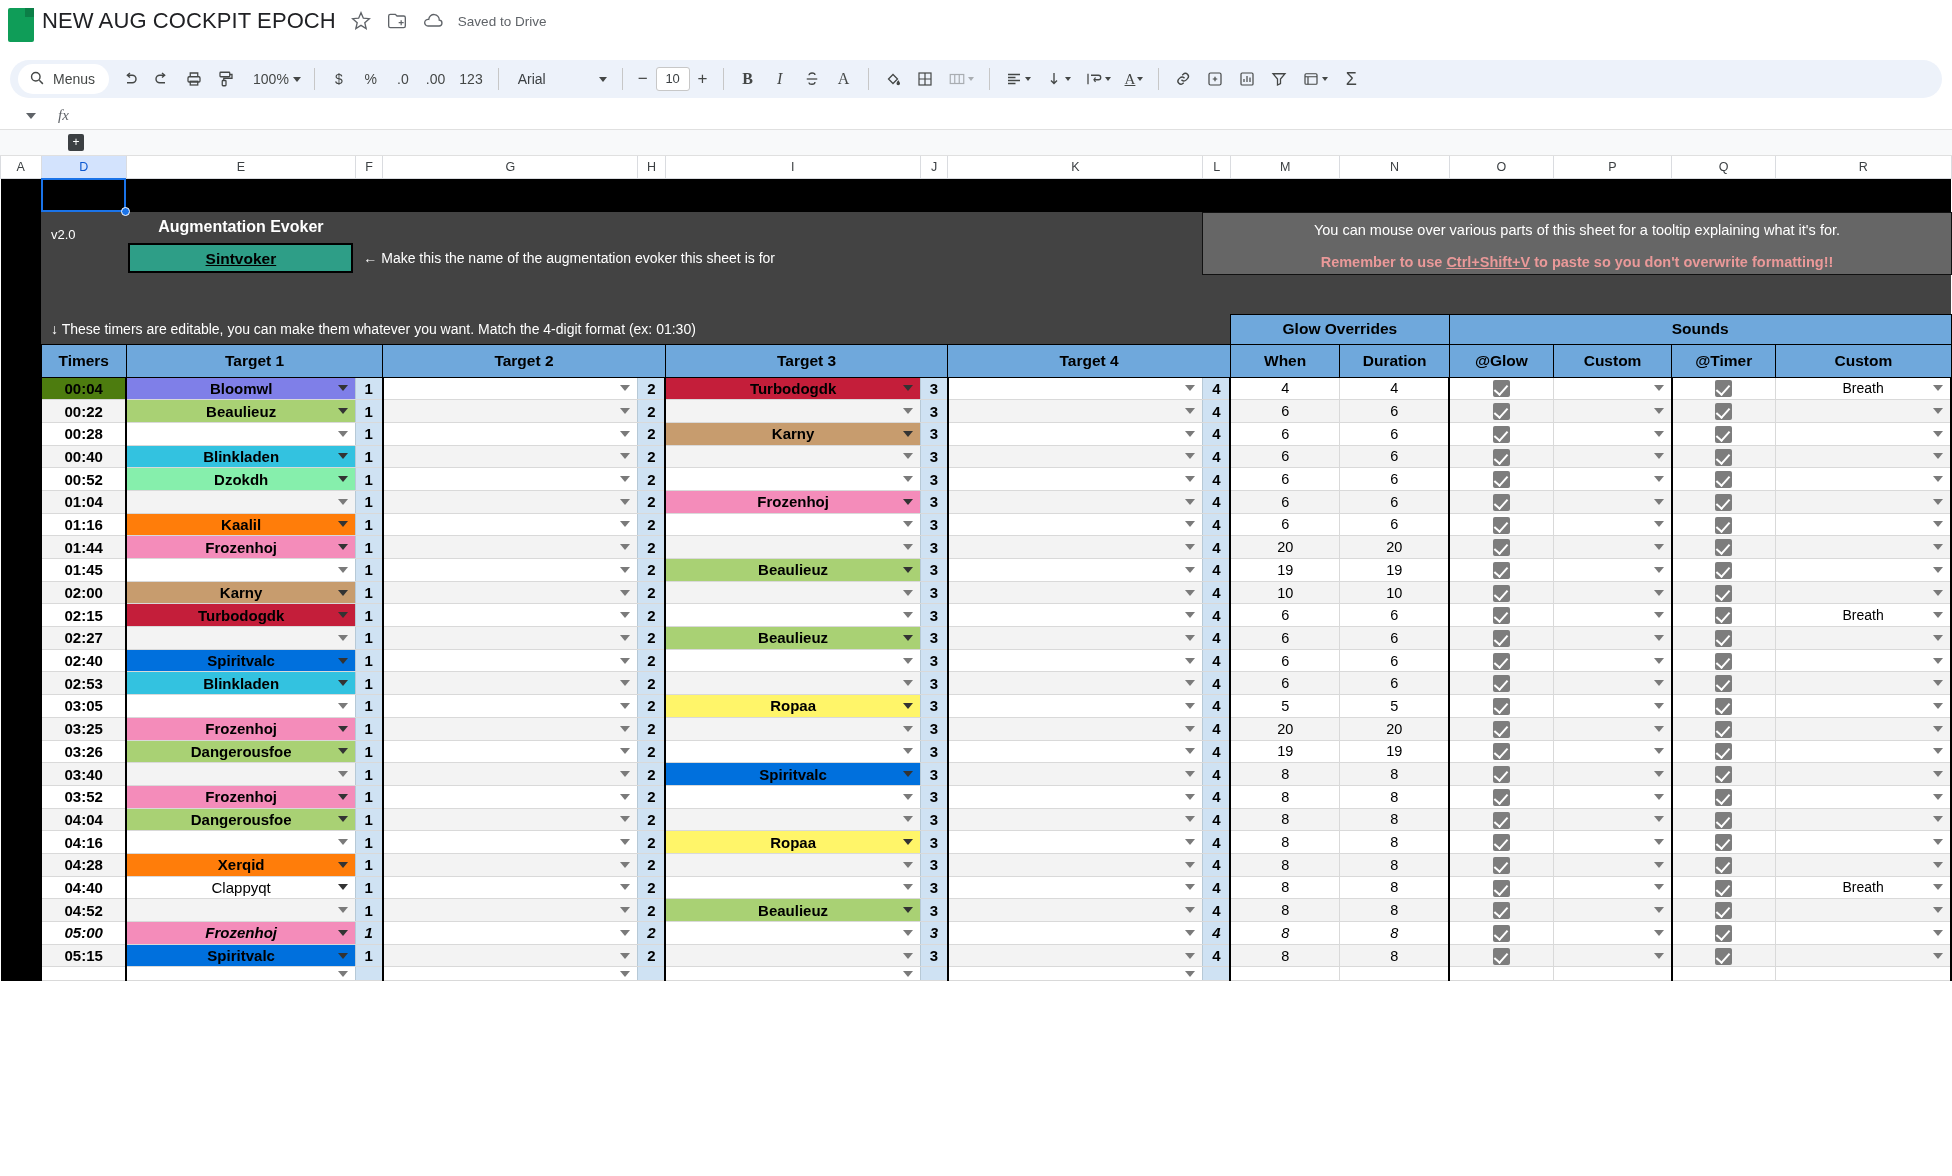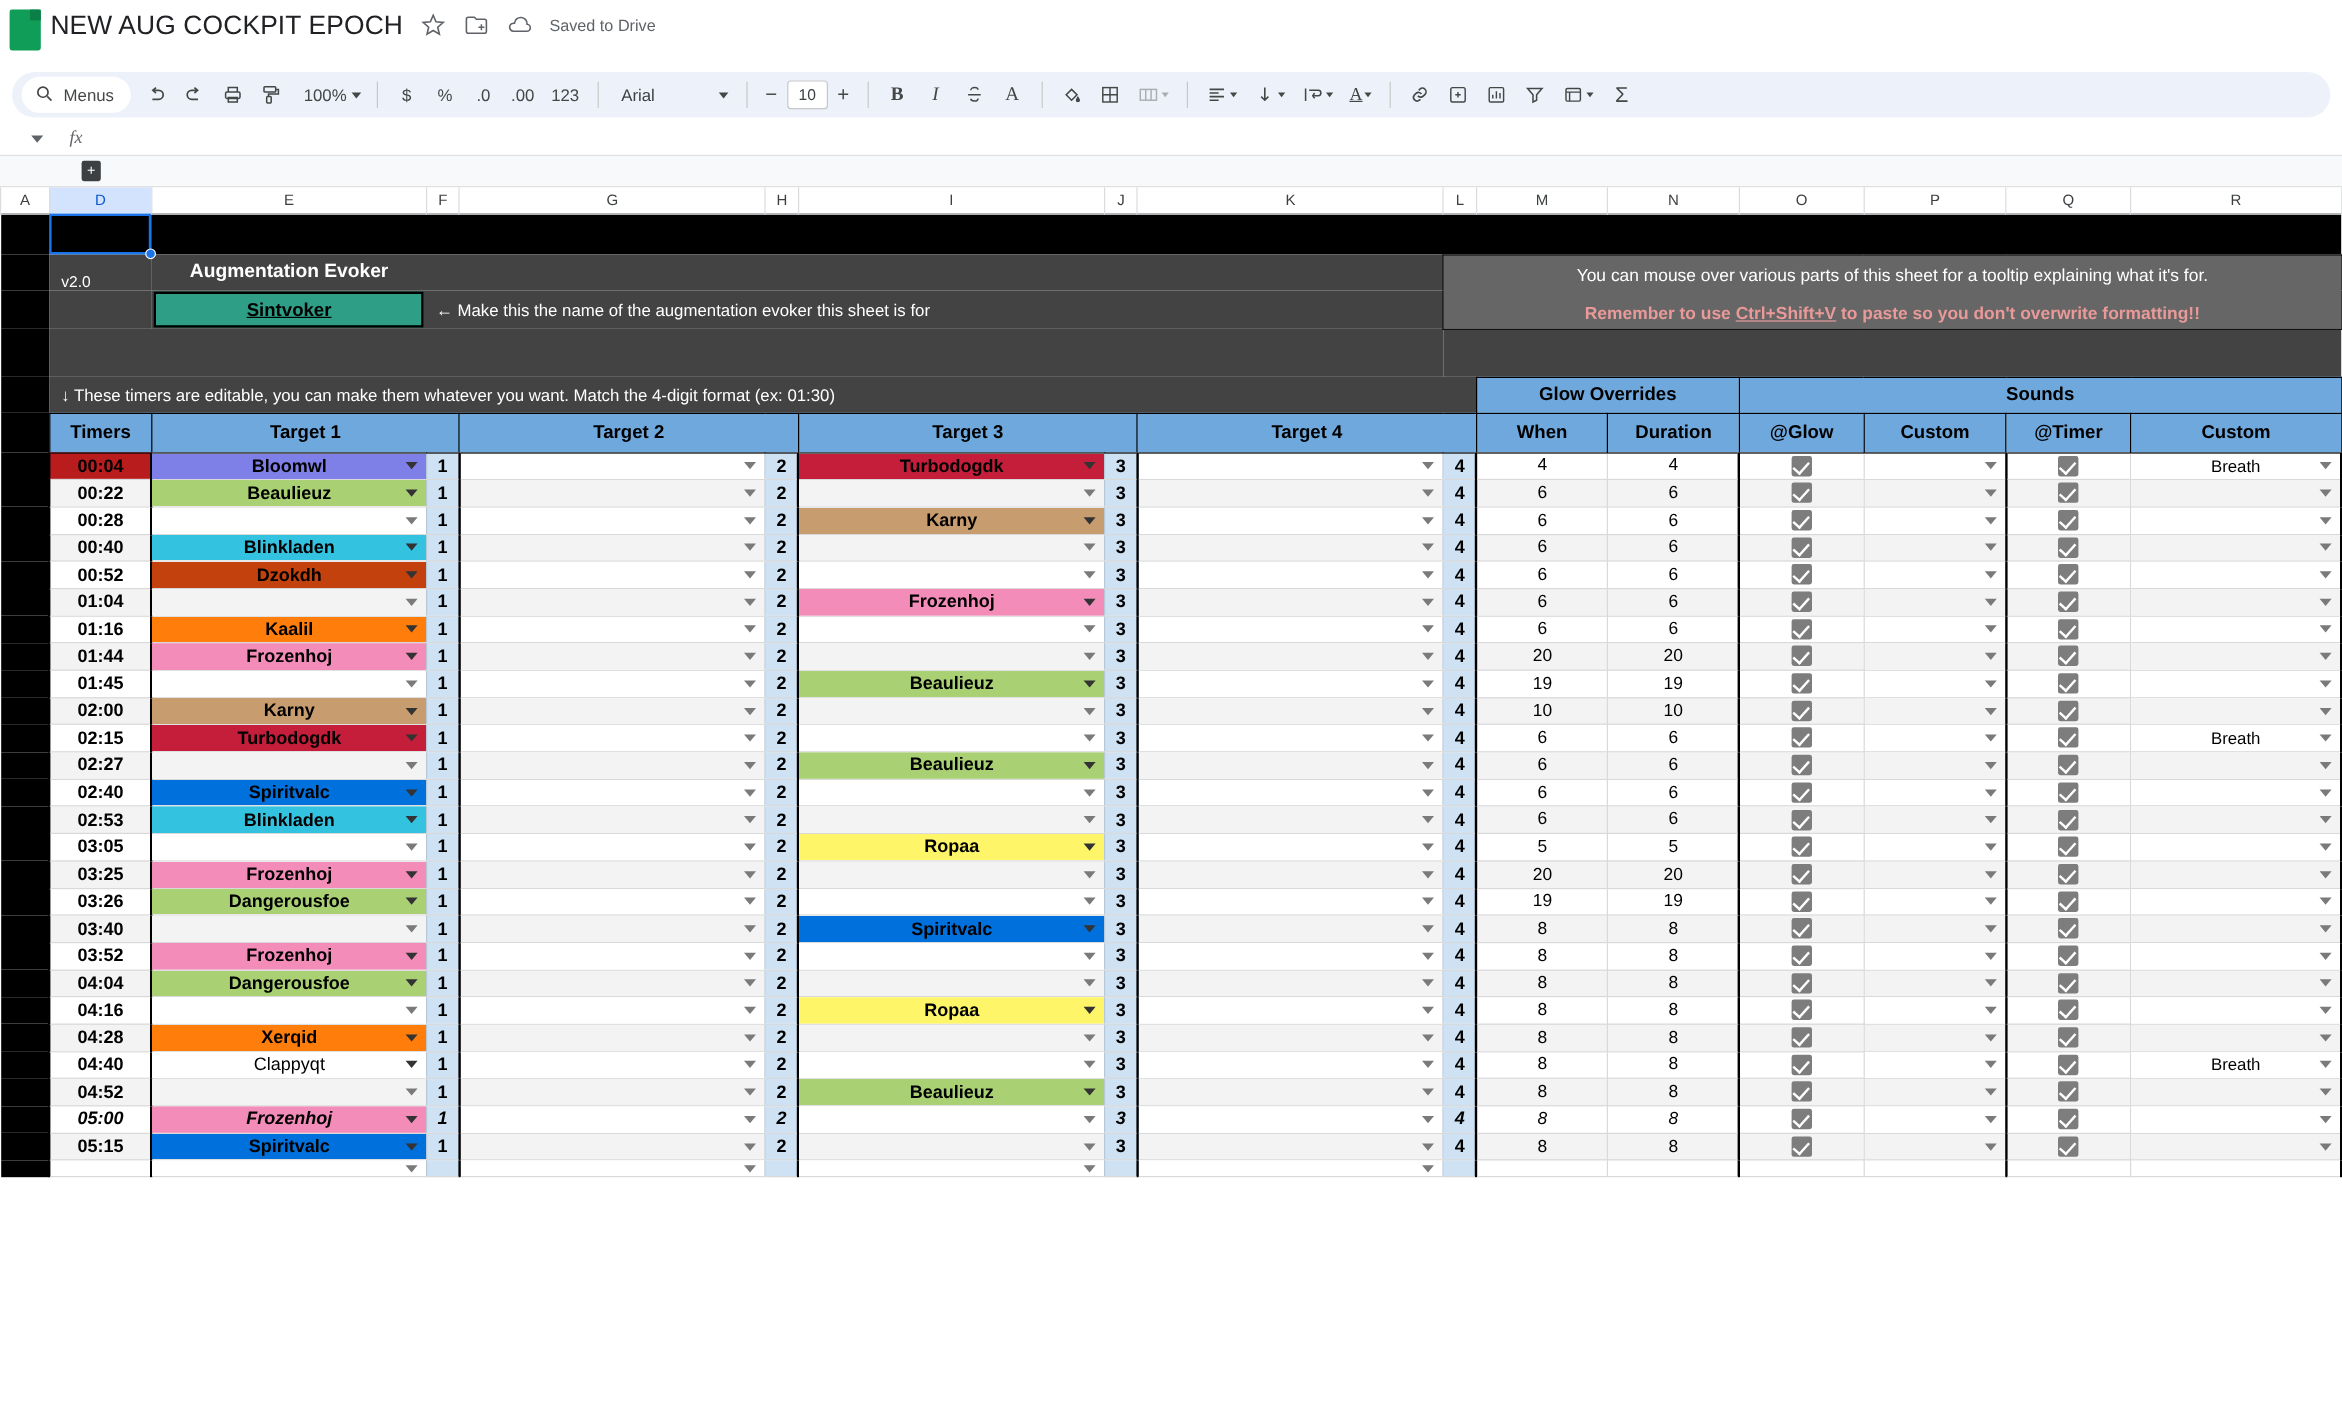--- a/index.html
+++ b/index.html
@@ -409,21 +409,21 @@
         <td class="blue-hdr">@Glow</td>
         <td class="blue-hdr">Custom</td>
         <td class="blue-hdr">@Timer</td>
         <td class="blue-hdr">Custom</td>
       </tr>
 
       </tbody>
       <tbody id="rows-body">
         <tr style="height: 22.7px;">
           <td class="leftgut"></td>
-          <td class="timer-cell" style="background:#b91c1c">00:04</td>
+          <td class="timer-cell" style="background:#4d7c0f">00:04</td>
           <td class="name-cell" style="background:#7f7fe8;font-weight:bold;">
               <span>Bloomwl</span>
               <span class="dd-arrow dark"></span>
             </td>
           <td class="num-cell">1</td>
           <td class="name-cell" style="background:#ffffff;font-weight:normal;">
               <span></span>
               <span class="dd-arrow"></span>
             </td>
           <td class="num-cell">2</td>
@@ -570,21 +570,21 @@
         <span class="checkbox"></span>
      </td>
           <td class="custom-cell" style="background:#f3f3f3">
         <span></span>
         <span class="dd-arrow"></span>
      </td>
         </tr>
         <tr style="height: 22.7px;">
           <td class="leftgut"></td>
           <td class="timer-cell" style="background:#ffffff">00:52</td>
-          <td class="name-cell" style="background:#c2410c;font-weight:bold;">
+          <td class="name-cell" style="background:#86efac;font-weight:bold;">
               <span>Dzokdh</span>
               <span class="dd-arrow dark"></span>
             </td>
           <td class="num-cell">1</td>
           <td class="name-cell" style="background:#ffffff;font-weight:normal;">
               <span></span>
               <span class="dd-arrow"></span>
             </td>
           <td class="num-cell">2</td>
           <td class="name-cell" style="background:#ffffff;font-weight:normal;">

